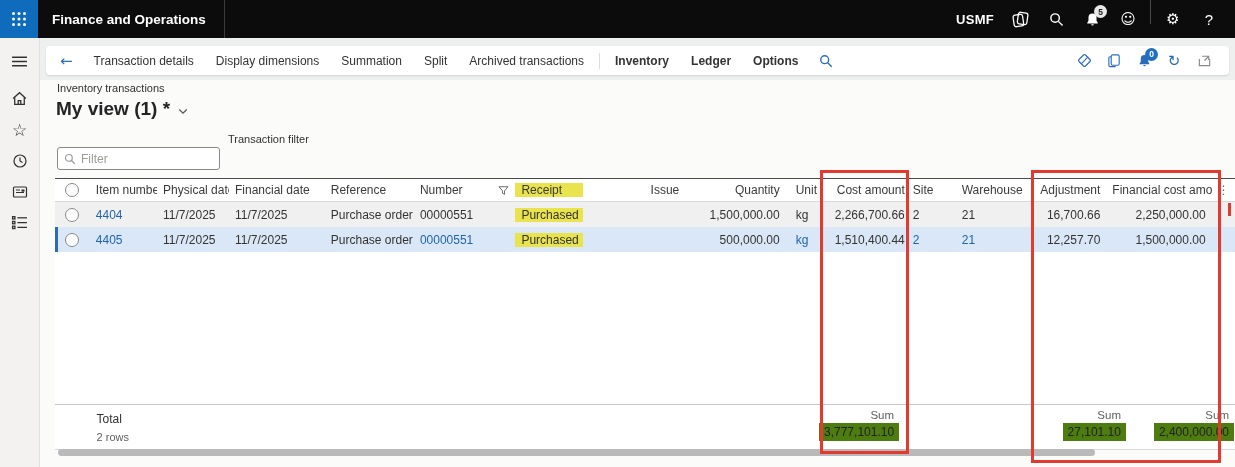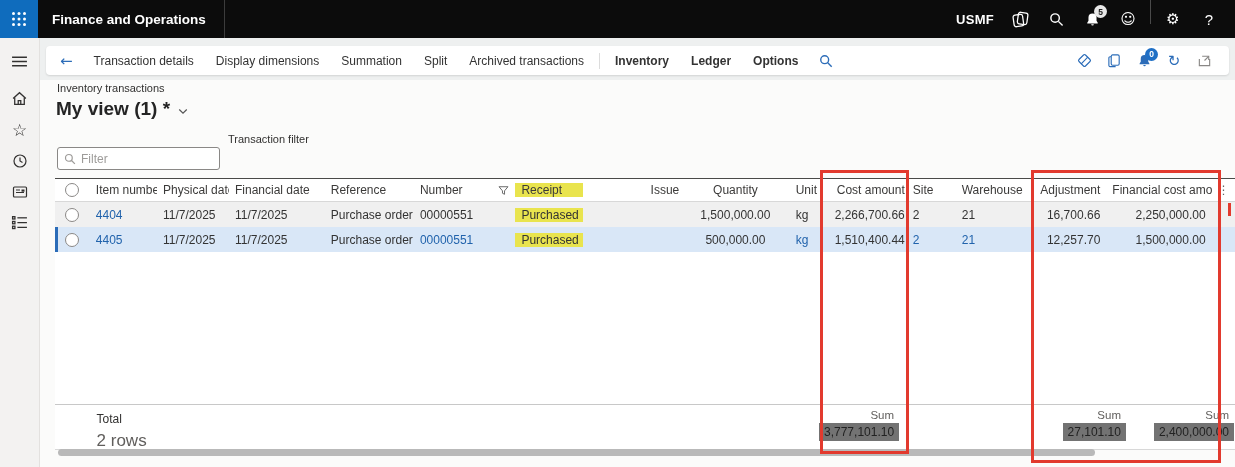--- a/index.html
+++ b/index.html
@@ -63,41 +63,41 @@
   .r2 .accent { position:absolute; left:0; top:0; width:3px; height:25px; background:#2b6cb8; }
   .cell { padding:0 6px; white-space:nowrap; overflow:hidden; }
   .c-sel{width:36px; display:flex; justify-content:center;}
   .c-item{width:70px;}
   .c-pdate{width:75px;}
   .c-fdate{width:100px;}
   .c-ref{width:93px;}
   .c-num{width:106px; display:flex; align-items:center; justify-content:space-between;}
   .c-rcpt{width:70px;}
   .c-issue{width:60px; padding-left:24px;margin-left:44px;}
-  .c-qty{width:105px; text-align:center;}
+  .c-qty{width:105px; text-align:right;}
   .c-unit{width:40px; padding-left:10px;}
   .c-cost{width:90px; text-align:right;}
   .c-site{width:26px; padding:0 2px;}
   .c-wh{width:100px; padding-left:26px;}
   .c-adj{width:77px; text-align:right;}
   .c-fin{width:110px; text-align:right;}
   .c-more{width:24px; text-align:center; color:#666;}
   .radio { width:14px; height:14px; border:1px solid #8a8886; border-radius:50%; background:#fff; cursor:pointer; }
   .ylw { background:#e9e44e; }
   .link { color:#2163ac; cursor:pointer; }
   .grid-empty { height:152px; background:#fff; }
 
   
   .totals { border-top:1px solid #c8c8c8; border-bottom:1px solid #d8d8d8; background:#fff; display:flex; height:46px; }
   .tot-cell { padding:4px 6px 0 6px; }
   .tot-label { font-size:12px; color:#323130; font-weight:400; margin-top:3px; }
-  .tot-rows { font-size:17px; color:#605e5c; margin-top:5px; }
+  .tot-rows { font-size:11px; color:#605e5c; margin-top:5px; }
   .sum-col { display:flex; flex-direction:column; align-items:flex-end; padding-top:4px; }
   .sum-label { font-size:11.5px; color:#605e5c; padding-right:6px; }
-  .sum-chip { background:#737373; font-size:12px; color:#222; padding:2px 5px; margin-top:2px; margin-right:1px; }
+  .sum-chip { background:#4d7c0f; font-size:12px; color:#222; padding:2px 5px; margin-top:2px; margin-right:1px; }
 
   
   .hscroll-thumb { position:absolute; left:18px; top:411px; width:1037px; height:7px; background:#b9b9b9; border-radius:4px; cursor:pointer; }
 
   
   .annot { position:absolute; border:3px solid #e23a2e; pointer-events:none; z-index:10; }
   .annot1 { left:820px; top:170px; width:89px; height:284px; }
   .annot2 { left:1031px; top:170px; width:190px; height:293px; }
   .annot-tick { position:absolute; left:1228px; top:203px; width:3px; height:13px; background:#e23a2e; z-index:10; }
 

